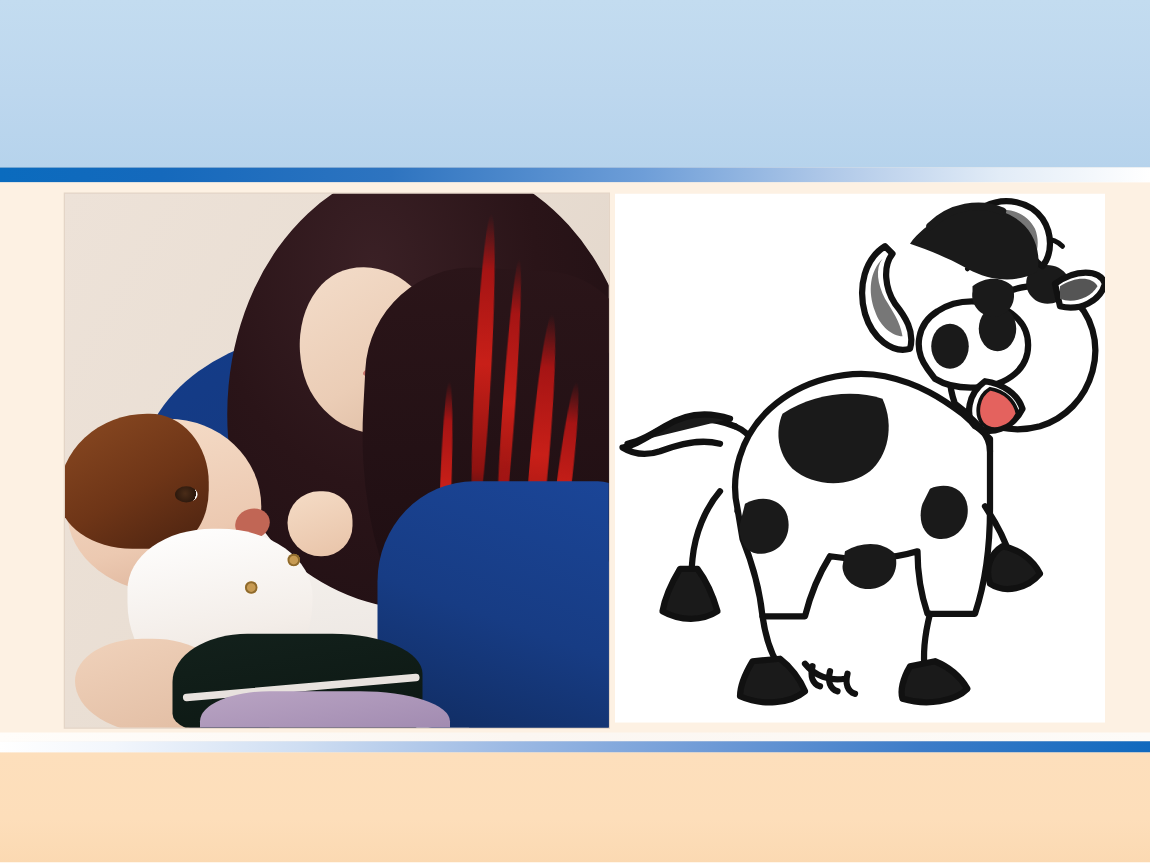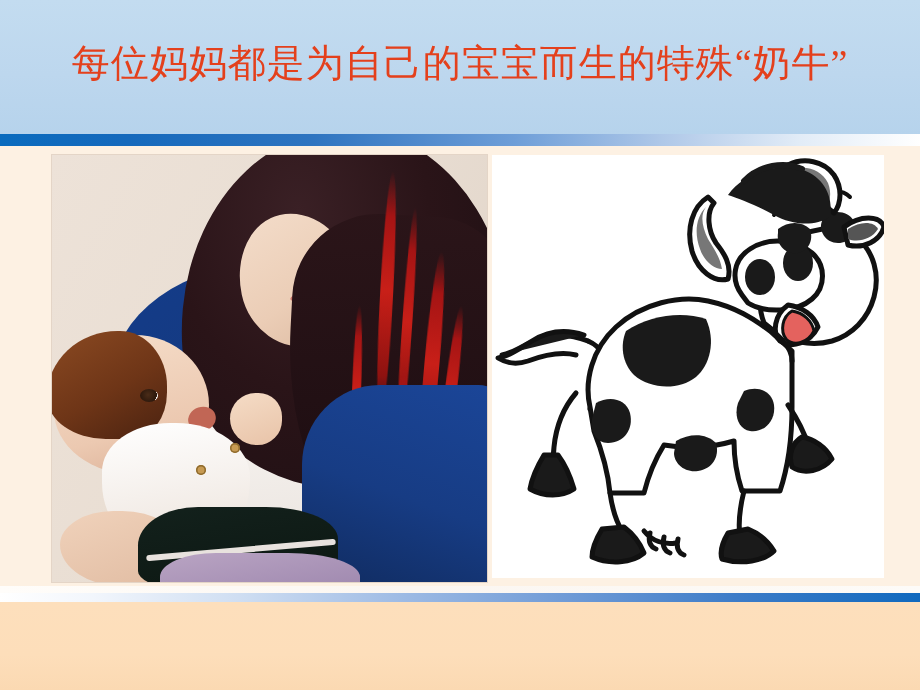--- a/index.html
+++ b/index.html
@@ -294,21 +294,20 @@
     width: 920px; height: 88px;
     background: linear-gradient(to bottom, #FDDFBC 0%, #FDDEBA 60%, #FBD9B2 100%);
   }
 </style>
 </head>
 <body>
 
 <div class="slide">
 
   <div class="header-band"></div>
-  <div class="slide-title">每位妈妈都是为自己的宝宝而生的特殊“奶牛”</div>
 
   <div class="divider-top"></div>
   <div class="divider-top-cap"></div>
 
   <div class="body-area"></div>
 
   <div class="photo-left">
     <div class="pl-wall"></div>
     <div class="pl-cardigan"></div>
     <div class="pl-shirt"></div>

